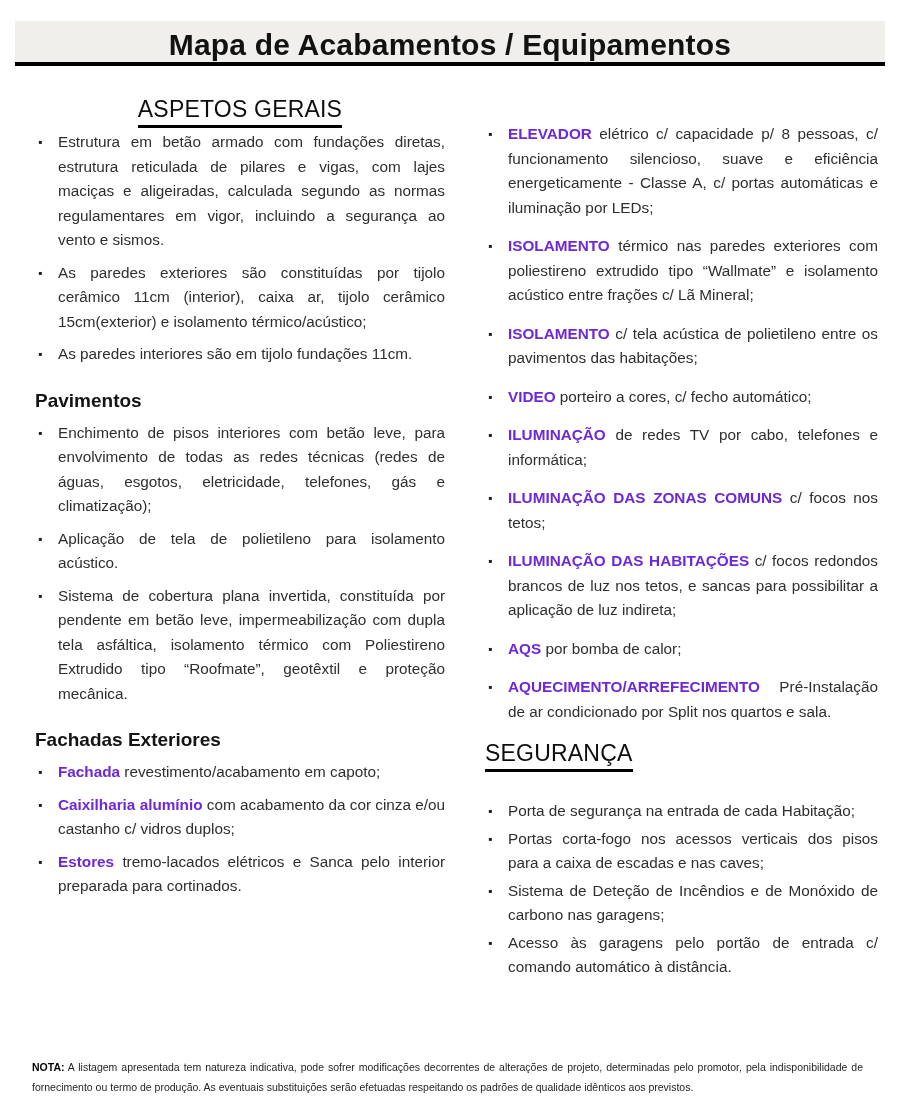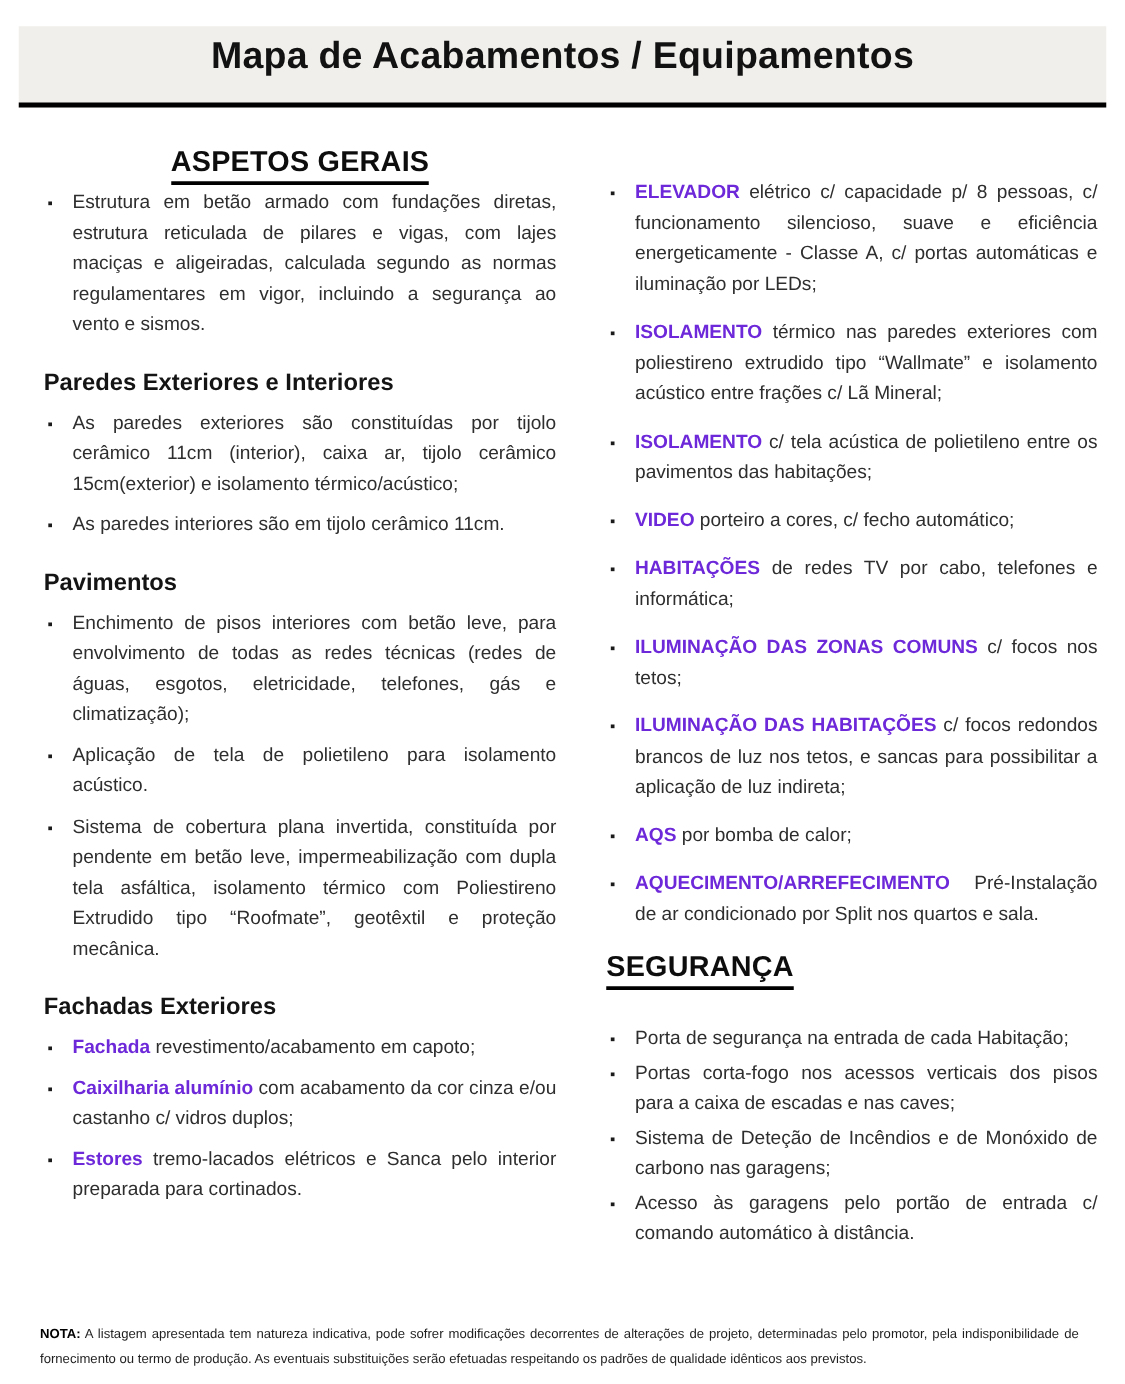--- a/index.html
+++ b/index.html
@@ -10,41 +10,41 @@
     font-family: "Liberation Sans", sans-serif;
     color: #2e2e2e;
   }
 
   
   .title-band {
     margin: 21px 15px 0 15px;
     background: #f1efec;
     border-bottom: 4px solid #000;
     text-align: center;
-    padding: 7px 0 20px 0;
+    padding: 7px 0 0 0;
   }
   .title-band h1 {
     font-size: 30px; font-weight: bold; color: #121212;
     letter-spacing: 0.2px;
   }
 
   
   .columns {
     display: flex;
     padding: 0 22px 0 35px;
     gap: 40px;
     margin-top: 30px;
   }
   .col-left  { width: 410px; flex: none; }
   .col-right { width: 393px; flex: none; }
 
   .col-header { text-align: center; }
   .col-header-text {
     display: inline-block;
-    font-size: 23px; font-weight: bold; color: #0d0d0d;
+    font-size: 23px; font-weight: normal; color: #0d0d0d;
     border-bottom: 3.5px solid #000;
     padding-bottom: 2px;
     letter-spacing: 0.2px;
   }
 
   
   .subhead {
     font-size: 19px; font-weight: bold; color: #141414;
     margin: 23px 0 9px 0;
   }
@@ -94,28 +94,27 @@
   <section class="col col-left">
     <div class="col-header">
       <span class="col-header-text">ASPETOS GERAIS</span>
     </div>
 
     <div class="bullet">
       <span class="marker">▪</span>
       <p class="btext">Estrutura em betão armado com fundações diretas, estrutura reticulada de pilares e vigas, com lajes maciças e aligeiradas, calculada segundo as normas regulamentares em vigor, incluindo a segurança ao vento e sismos.</p>
     </div>
 
-    <h3 class="subhead">Paredes Exteriores e Interiores</h3>
     <div class="bullet">
       <span class="marker">▪</span>
       <p class="btext">As paredes exteriores são constituídas por tijolo cerâmico 11cm (interior), caixa ar, tijolo cerâmico 15cm(exterior) e isolamento térmico/acústico;</p>
     </div>
     <div class="bullet">
       <span class="marker">▪</span>
-      <p class="btext">As paredes interiores são em tijolo cerâmico 11cm.</p>
+      <p class="btext">As paredes interiores são em tijolo fundações 11cm.</p>
     </div>
 
     <h3 class="subhead">Pavimentos</h3>
     <div class="bullet">
       <span class="marker">▪</span>
       <p class="btext">Enchimento de pisos interiores com betão leve, para envolvimento de todas as redes técnicas (redes de águas, esgotos, eletricidade, telefones, gás e climatização);</p>
     </div>
     <div class="bullet">
       <span class="marker">▪</span>
       <p class="btext">Aplicação de tela de polietileno para isolamento acústico.</p>
@@ -155,21 +154,21 @@
       <div class="bullet">
         <span class="marker">▪</span>
         <p class="btext"><b>ISOLAMENTO</b> <span>c/ tela acústica de polietileno entre os pavimentos das habitações;</span></p>
       </div>
       <div class="bullet">
         <span class="marker">▪</span>
         <p class="btext"><b>VIDEO</b> <span>porteiro a cores, c/ fecho automático;</span></p>
       </div>
       <div class="bullet">
         <span class="marker">▪</span>
-        <p class="btext"><b>HABITAÇÕES</b> <span>de redes TV por cabo, telefones e informática;</span></p>
+        <p class="btext"><b>ILUMINAÇÃO</b> <span>de redes TV por cabo, telefones e informática;</span></p>
       </div>
       <div class="bullet">
         <span class="marker">▪</span>
         <p class="btext"><b>ILUMINAÇÃO DAS ZONAS COMUNS</b> <span>c/ focos nos tetos;</span></p>
       </div>
       <div class="bullet">
         <span class="marker">▪</span>
         <p class="btext"><b>ILUMINAÇÃO DAS HABITAÇÕES</b> <span>c/ focos redondos brancos de luz nos tetos, e sancas para possibilitar a aplicação de luz indireta;</span></p>
       </div>
       <div class="bullet">

